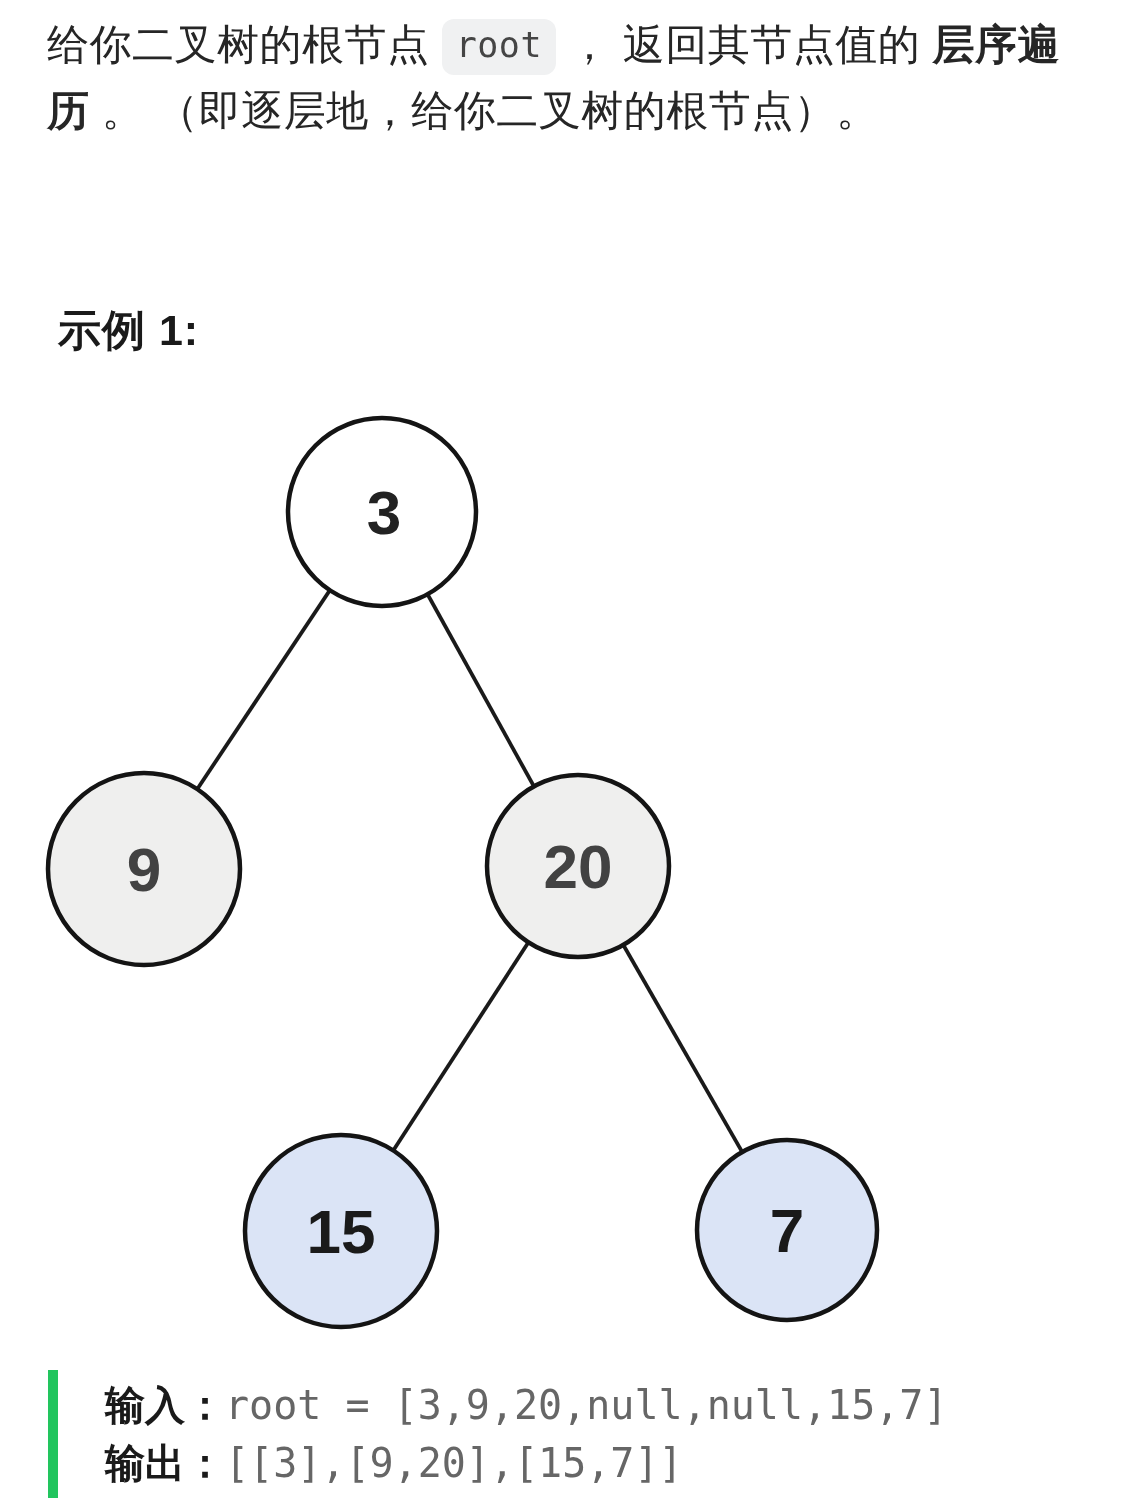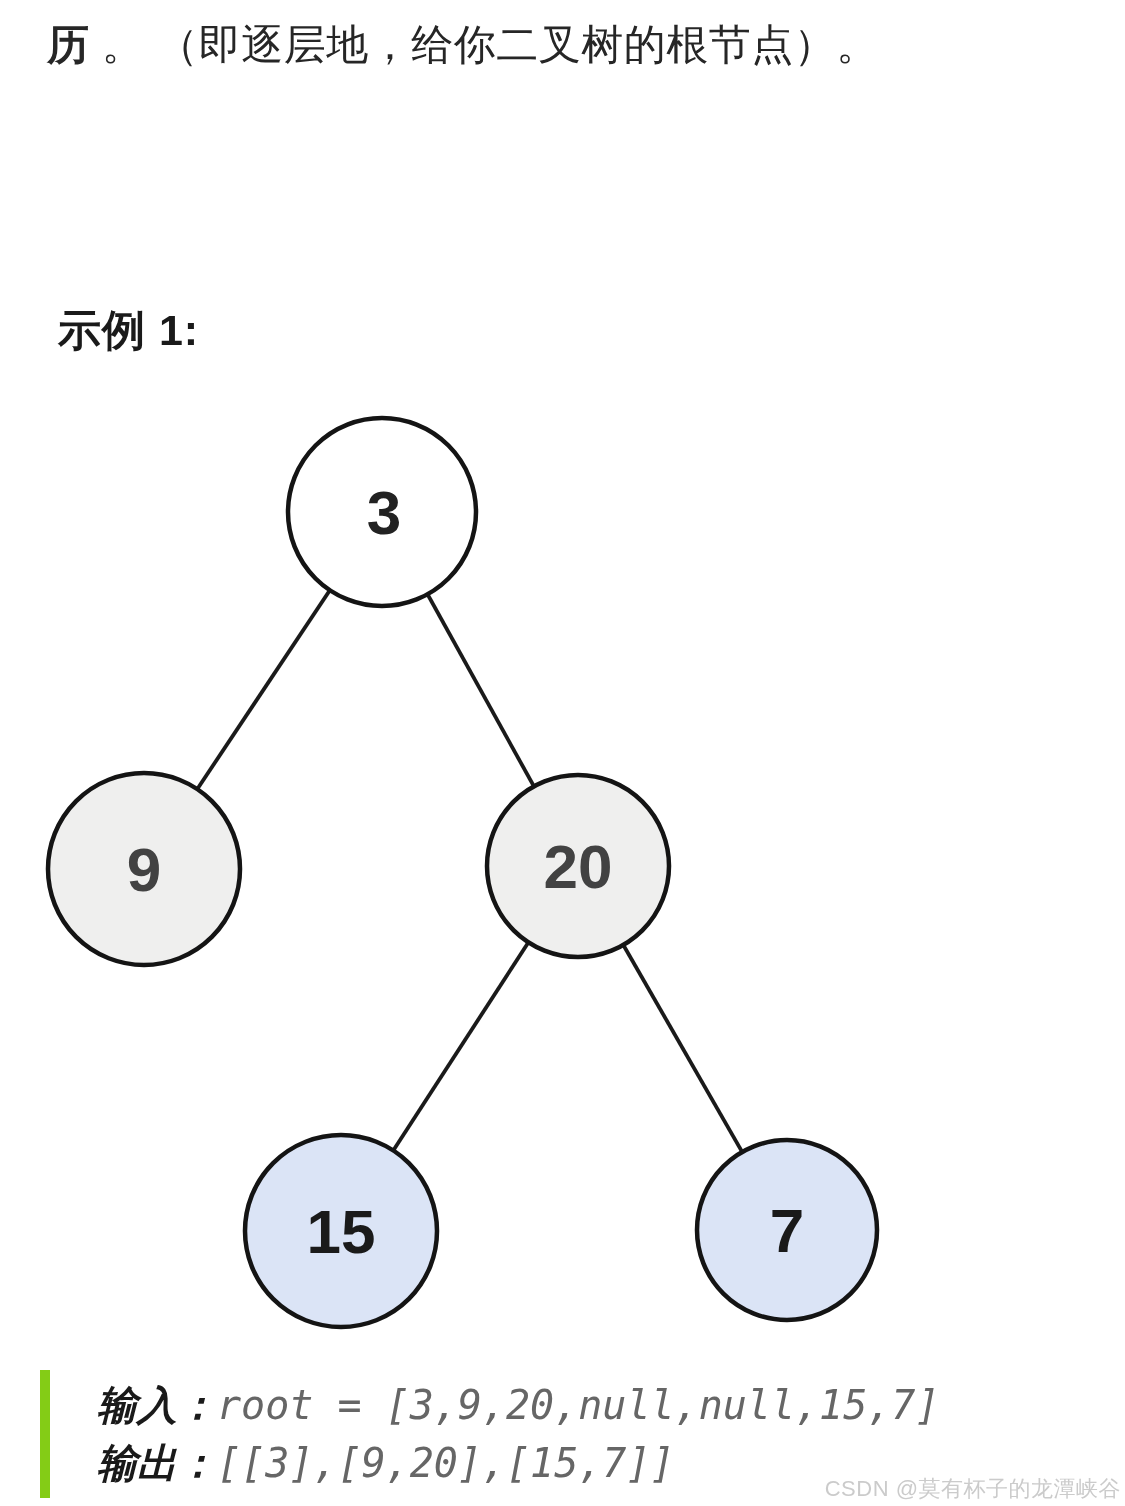--- a/index.html
+++ b/index.html
@@ -51,26 +51,25 @@
   .node-circle { stroke: #141414; stroke-width: 4.5; }
   .node-label {
     font-family: "Liberation Sans", "DejaVu Sans", sans-serif;
     font-weight: bold;
     font-size: 62px;
     text-anchor: middle;
   }
   
   .io-block {
     position: absolute;
-    left: 40px;
+    left: 48px;
     top: 1370px;
     width: 980px;
-    border-left: 10px solid #84cc16;
+    border-left: 10px solid #22c55e;
     padding: 6px 0 6px 47px;
-    font-style: italic;
   }
   .io-line { font-size: 40px; line-height: 58px; white-space: nowrap; }
   .io-label { font-weight: bold; color: #1a1a1a; }
   .io-value {
     font-family: "DejaVu Sans Mono", "Liberation Mono", monospace;
     color: #666666;
   }
   
   .watermark {
     position: absolute;
@@ -80,20 +79,21 @@
     color: #cbcbcb;
     letter-spacing: 0.5px;
   }
 </style>
 </head>
 <body>
 
 <div class="page">
 
   <div class="problem">
+    <div><span>给你二叉树的根节点 </span><span class="code-badge">root</span><span> ， 返回其节点值的 </span><span class="bold">层序遍</span></div>
     <div><span class="bold">历</span><span> 。 （即逐层地，给你二叉树的根节点）。</span></div>
   </div>
 
   <div class="example-heading">示例 1:</div>
 
   <svg class="tree-svg" width="1125" height="935" viewBox="0 0 1125 935">
     <line class="edge" x1="382" y1="112" x2="144" y2="469"></line>
     <line class="edge" x1="382" y1="112" x2="578" y2="466"></line>
     <line class="edge" x1="578" y1="466" x2="341" y2="831"></line>
     <line class="edge" x1="578" y1="466" x2="787" y2="830"></line>
@@ -109,15 +109,14 @@
     <text class="node-label" x="578" y="466" dy="0.36em" fill="#424242">20</text>
     <text class="node-label" x="341" y="831" dy="0.36em" fill="#1a1a1a">15</text>
     <text class="node-label" x="787" y="830" dy="0.36em" fill="#1a1a1a">7</text>
   </svg>
 
   <div class="io-block">
     <div class="io-line"><span class="io-label">输入：</span><span class="io-value">root = [3,9,20,null,null,15,7]</span></div>
     <div class="io-line"><span class="io-label">输出：</span><span class="io-value">[[3],[9,20],[15,7]]</span></div>
   </div>
 
-  <div class="watermark">CSDN @莫有杯子的龙潭峡谷</div>
 
 </div>
 
 </body></html>

